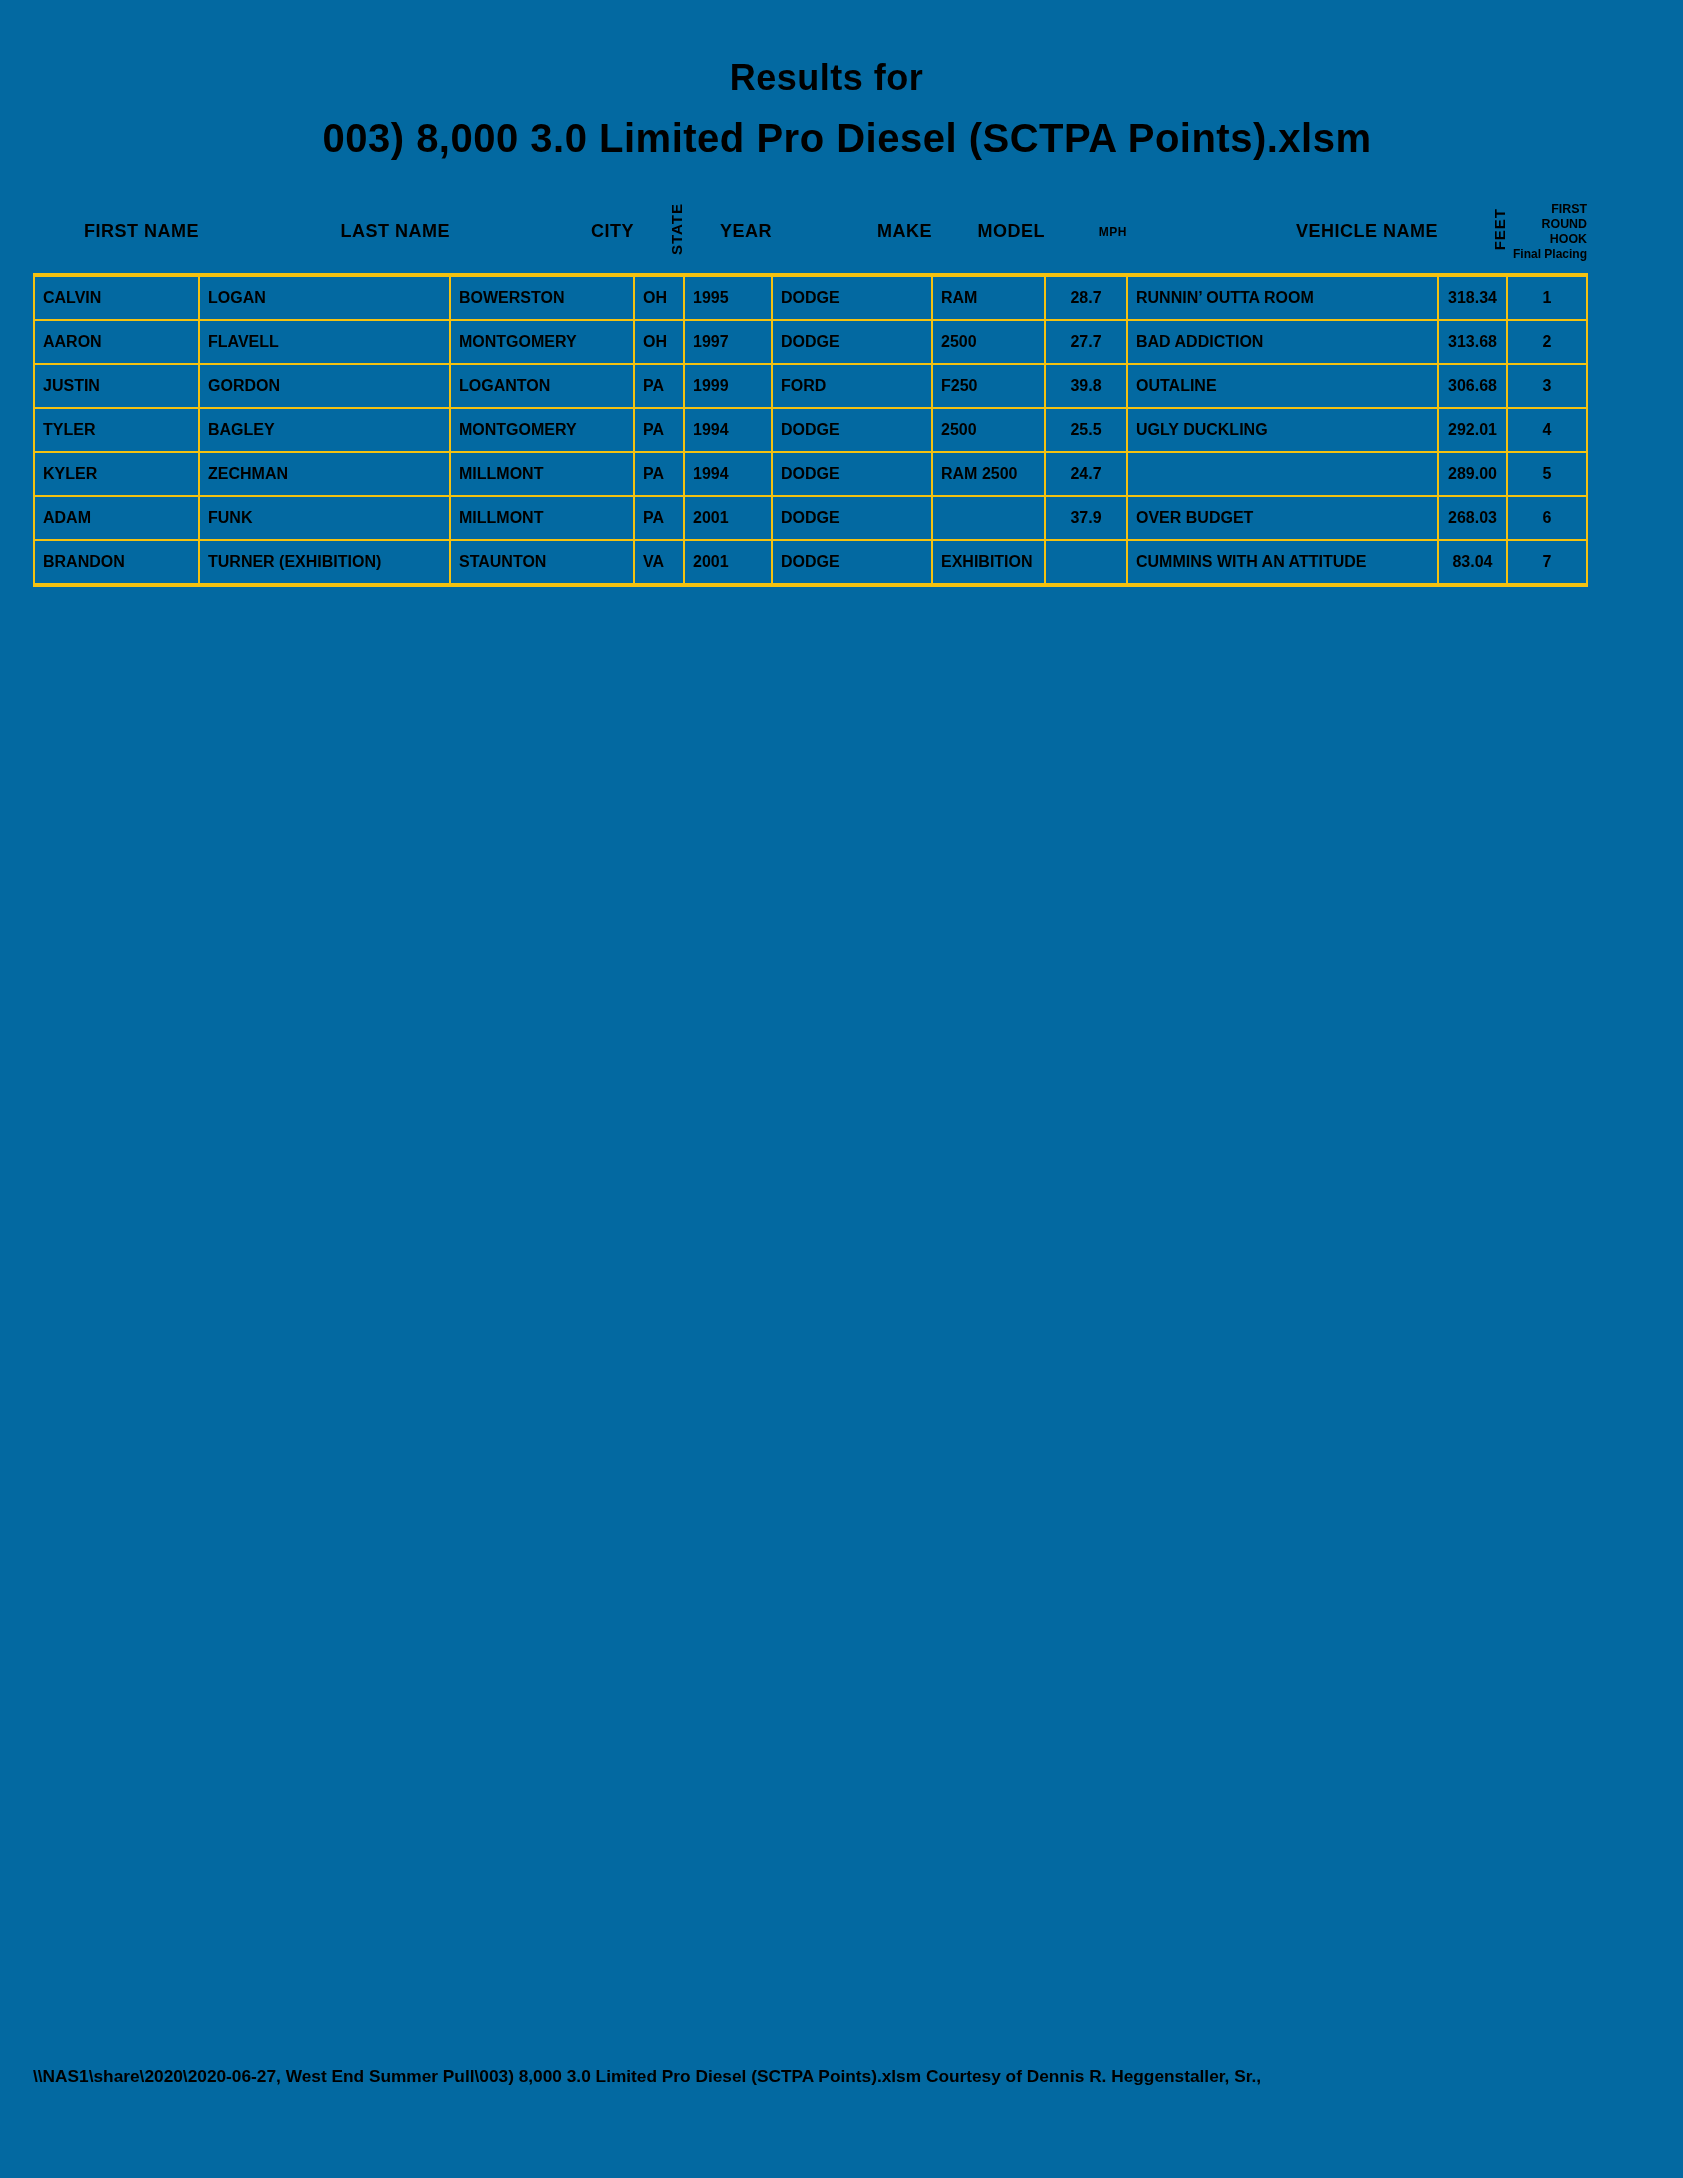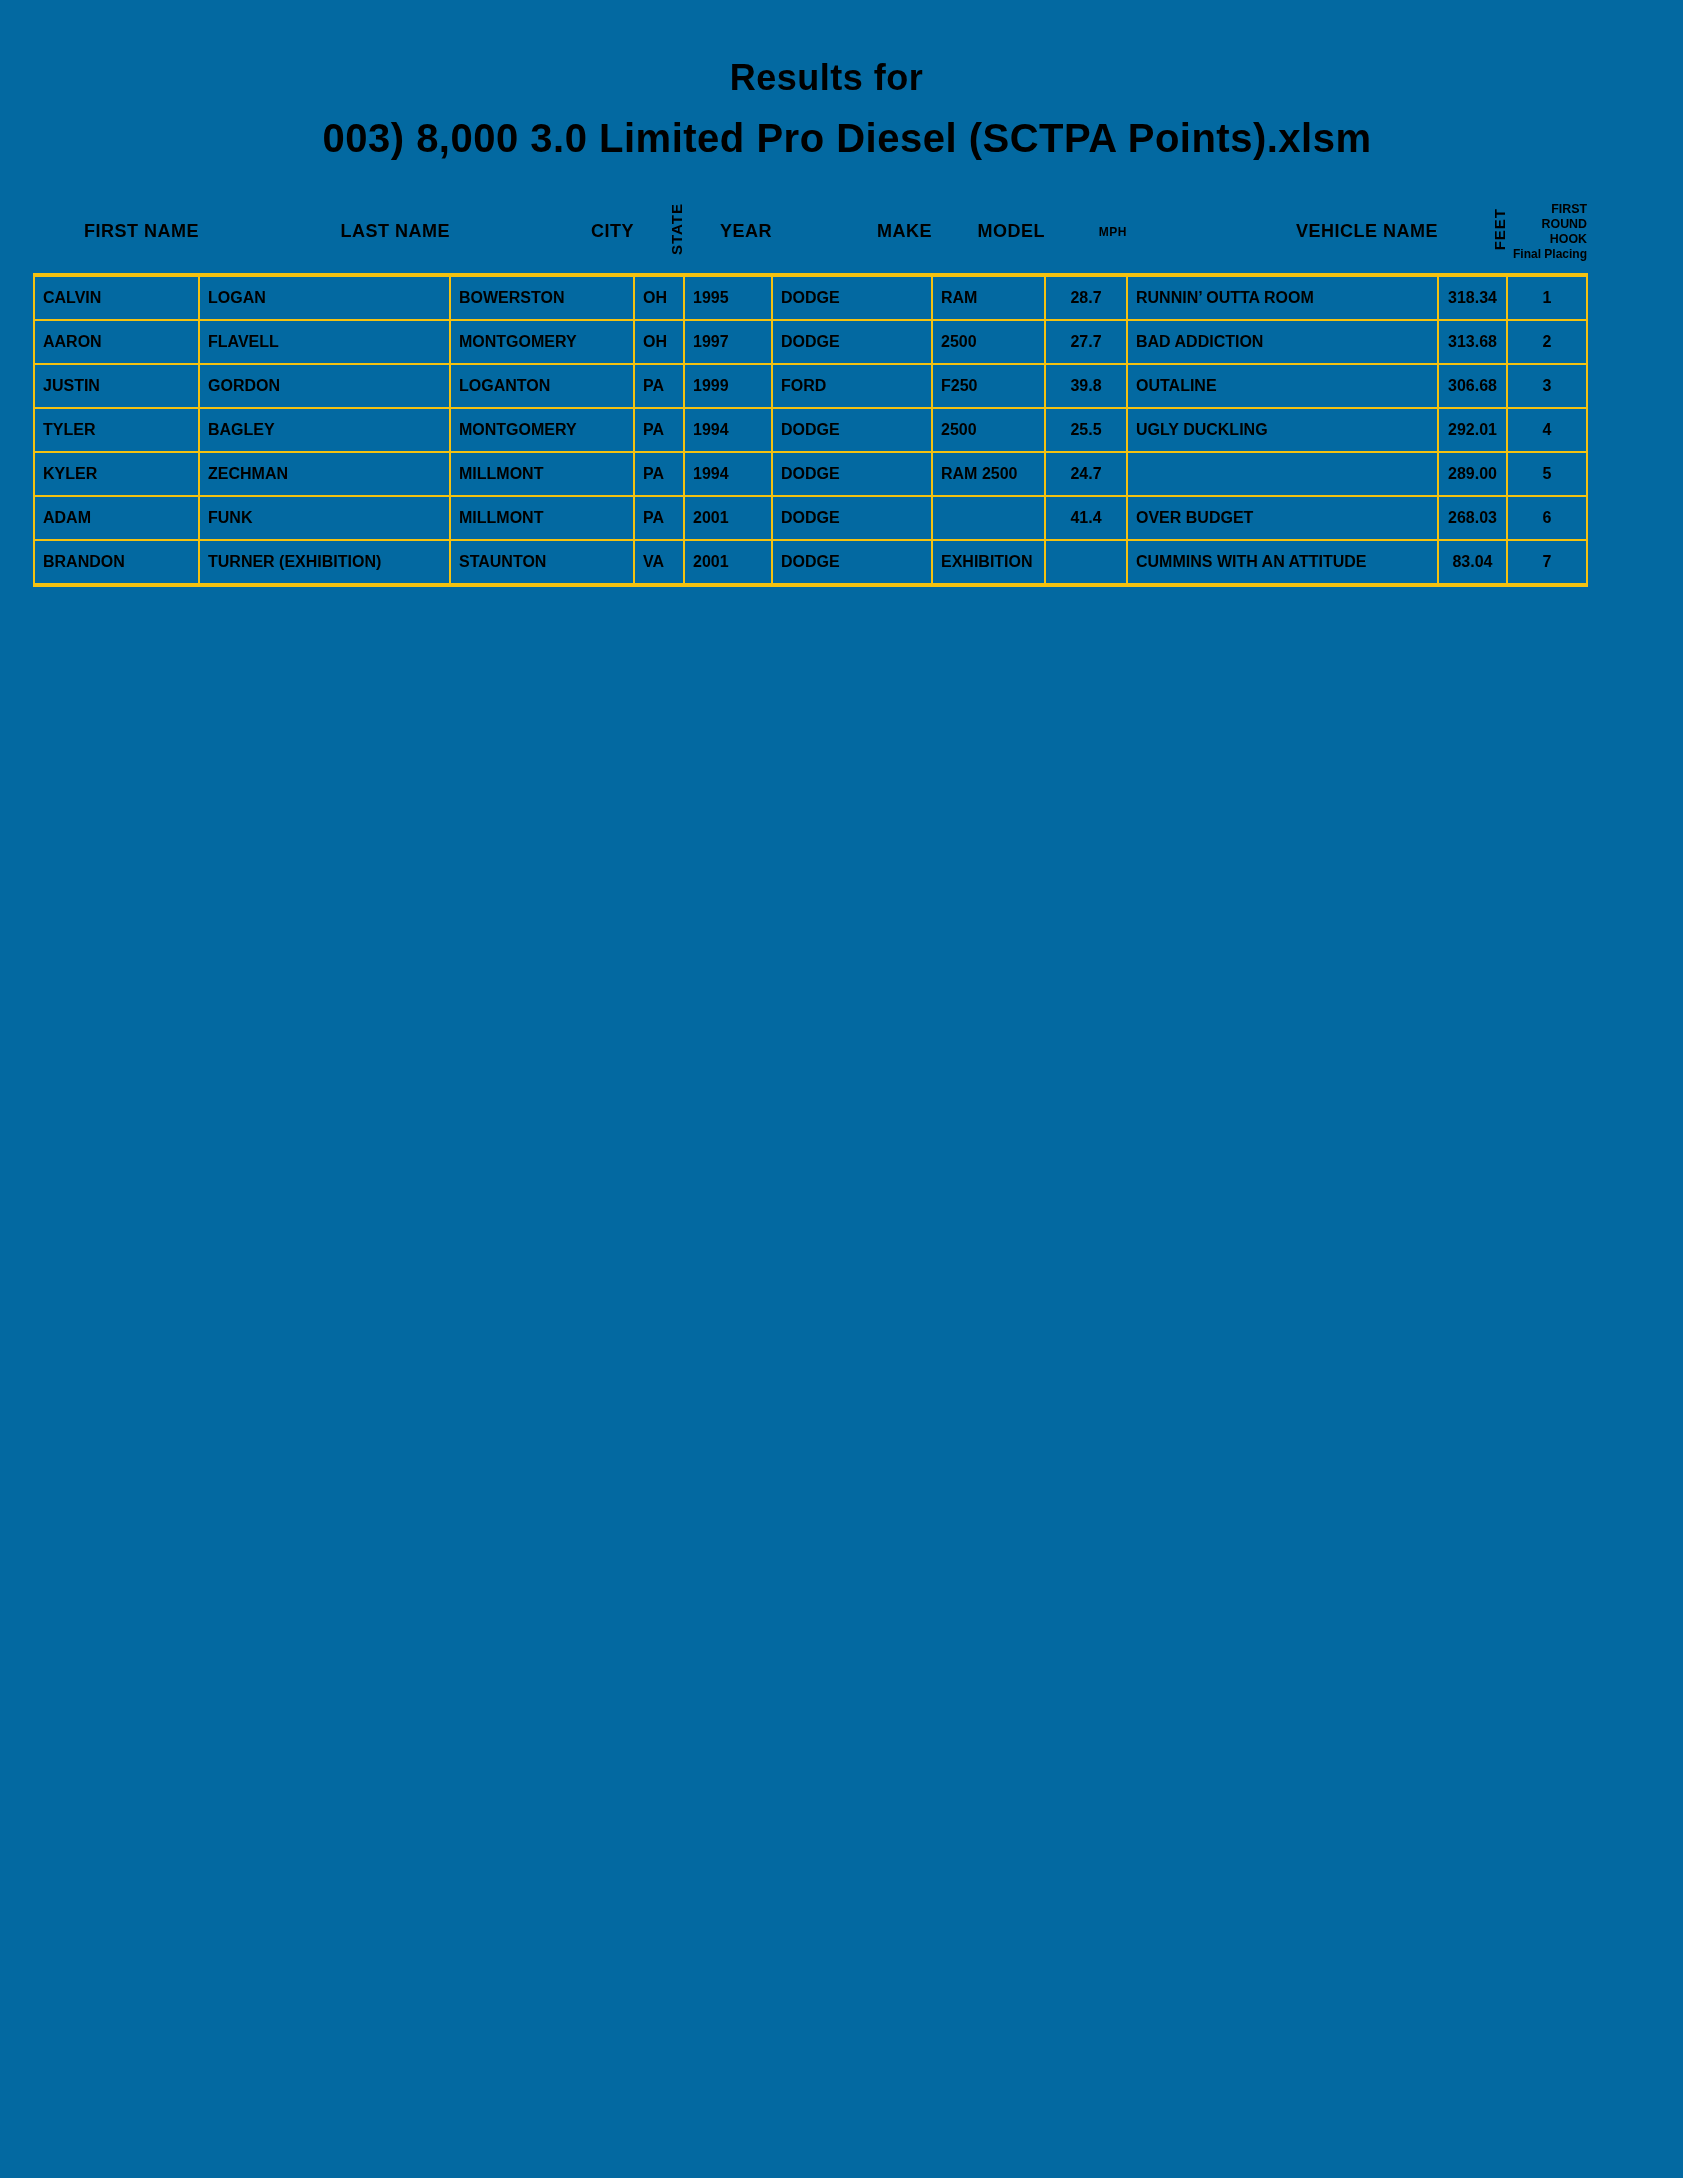--- a/index.html
+++ b/index.html
@@ -213,21 +213,21 @@
           <td>5</td>
         </tr>
         <tr>
           <td>ADAM</td>
           <td>FUNK</td>
           <td>MILLMONT</td>
           <td>PA</td>
           <td>2001</td>
           <td>DODGE</td>
           <td></td>
-          <td>41.4</td>
+          <td>37.9</td>
           <td>OVER BUDGET</td>
           <td>268.03</td>
           <td>6</td>
         </tr>
         <tr>
           <td>BRANDON</td>
           <td>TURNER (EXHIBITION)</td>
           <td>STAUNTON</td>
           <td>VA</td>
           <td>2001</td>
@@ -235,16 +235,17 @@
           <td>EXHIBITION</td>
           <td></td>
           <td>CUMMINS WITH AN ATTITUDE</td>
           <td>83.04</td>
           <td>7</td>
         </tr>
       </tbody>
   </table>
 
   <div class="footer">
+    <div>\\NAS1\share\2020\2020-06-27, West End Summer Pull\003) 8,000 3.0 Limited Pro Diesel (SCTPA Points).xlsm  Courtesy of Dennis R. Heggenstaller, Sr.,</div>
   </div>
 
 </div>
 
 
 </body></html>

